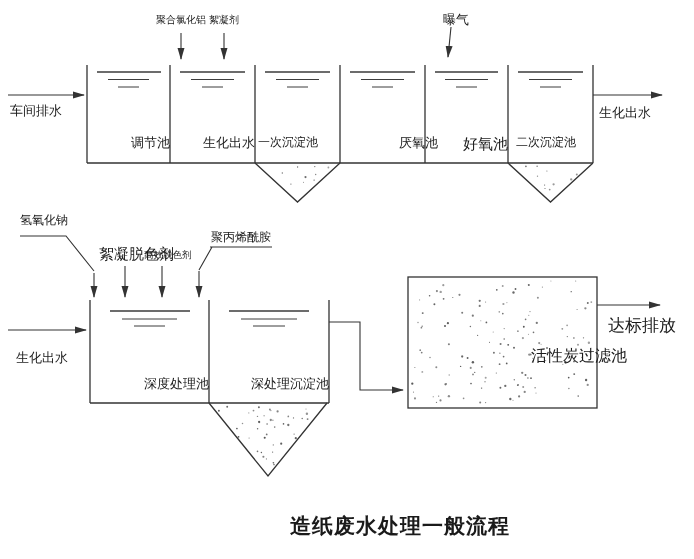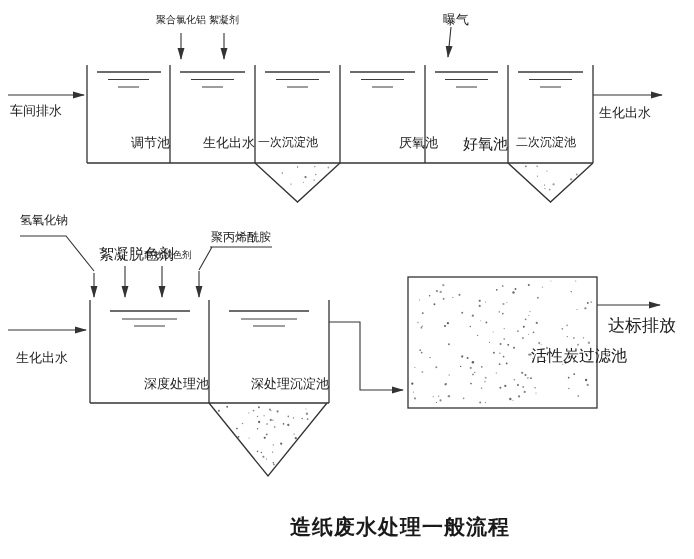--- a/index.html
+++ b/index.html
@@ -1,21 +1,21 @@
 <!DOCTYPE html>
 <html><head>
 <meta charset="utf-8">
 <style>
   html,body{margin:0;padding:0;background:#fff;}
   .stage{position:relative;width:694px;height:559px;background:#fff;
          font-family:"Liberation Sans","DejaVu Sans",sans-serif;color:#1a1a1a;overflow:hidden;}
   .stage svg{position:absolute;left:0;top:0;}
   .lbl{position:absolute;white-space:nowrap;color:#1a1a1a;line-height:1.1;}
   .c{text-align:right;}
-  .title{font-weight:bold;letter-spacing:1px;}
+  .title{font-weight:bold;letter-spacing:1px;font-family:Liberation Serif, serif;}
 </style>
 </head>
 <body>
 
 <div class="stage">
 
   <svg width="694" height="559" viewBox="0 0 694 559">
     <defs>
       <marker id="arr" viewBox="0 0 10 8" refX="9.2" refY="4" markerWidth="11" markerHeight="9" orient="auto-start-reverse">
         <path d="M0,1.1 L10,4 L0,6.9 z" fill="#333"></path>

